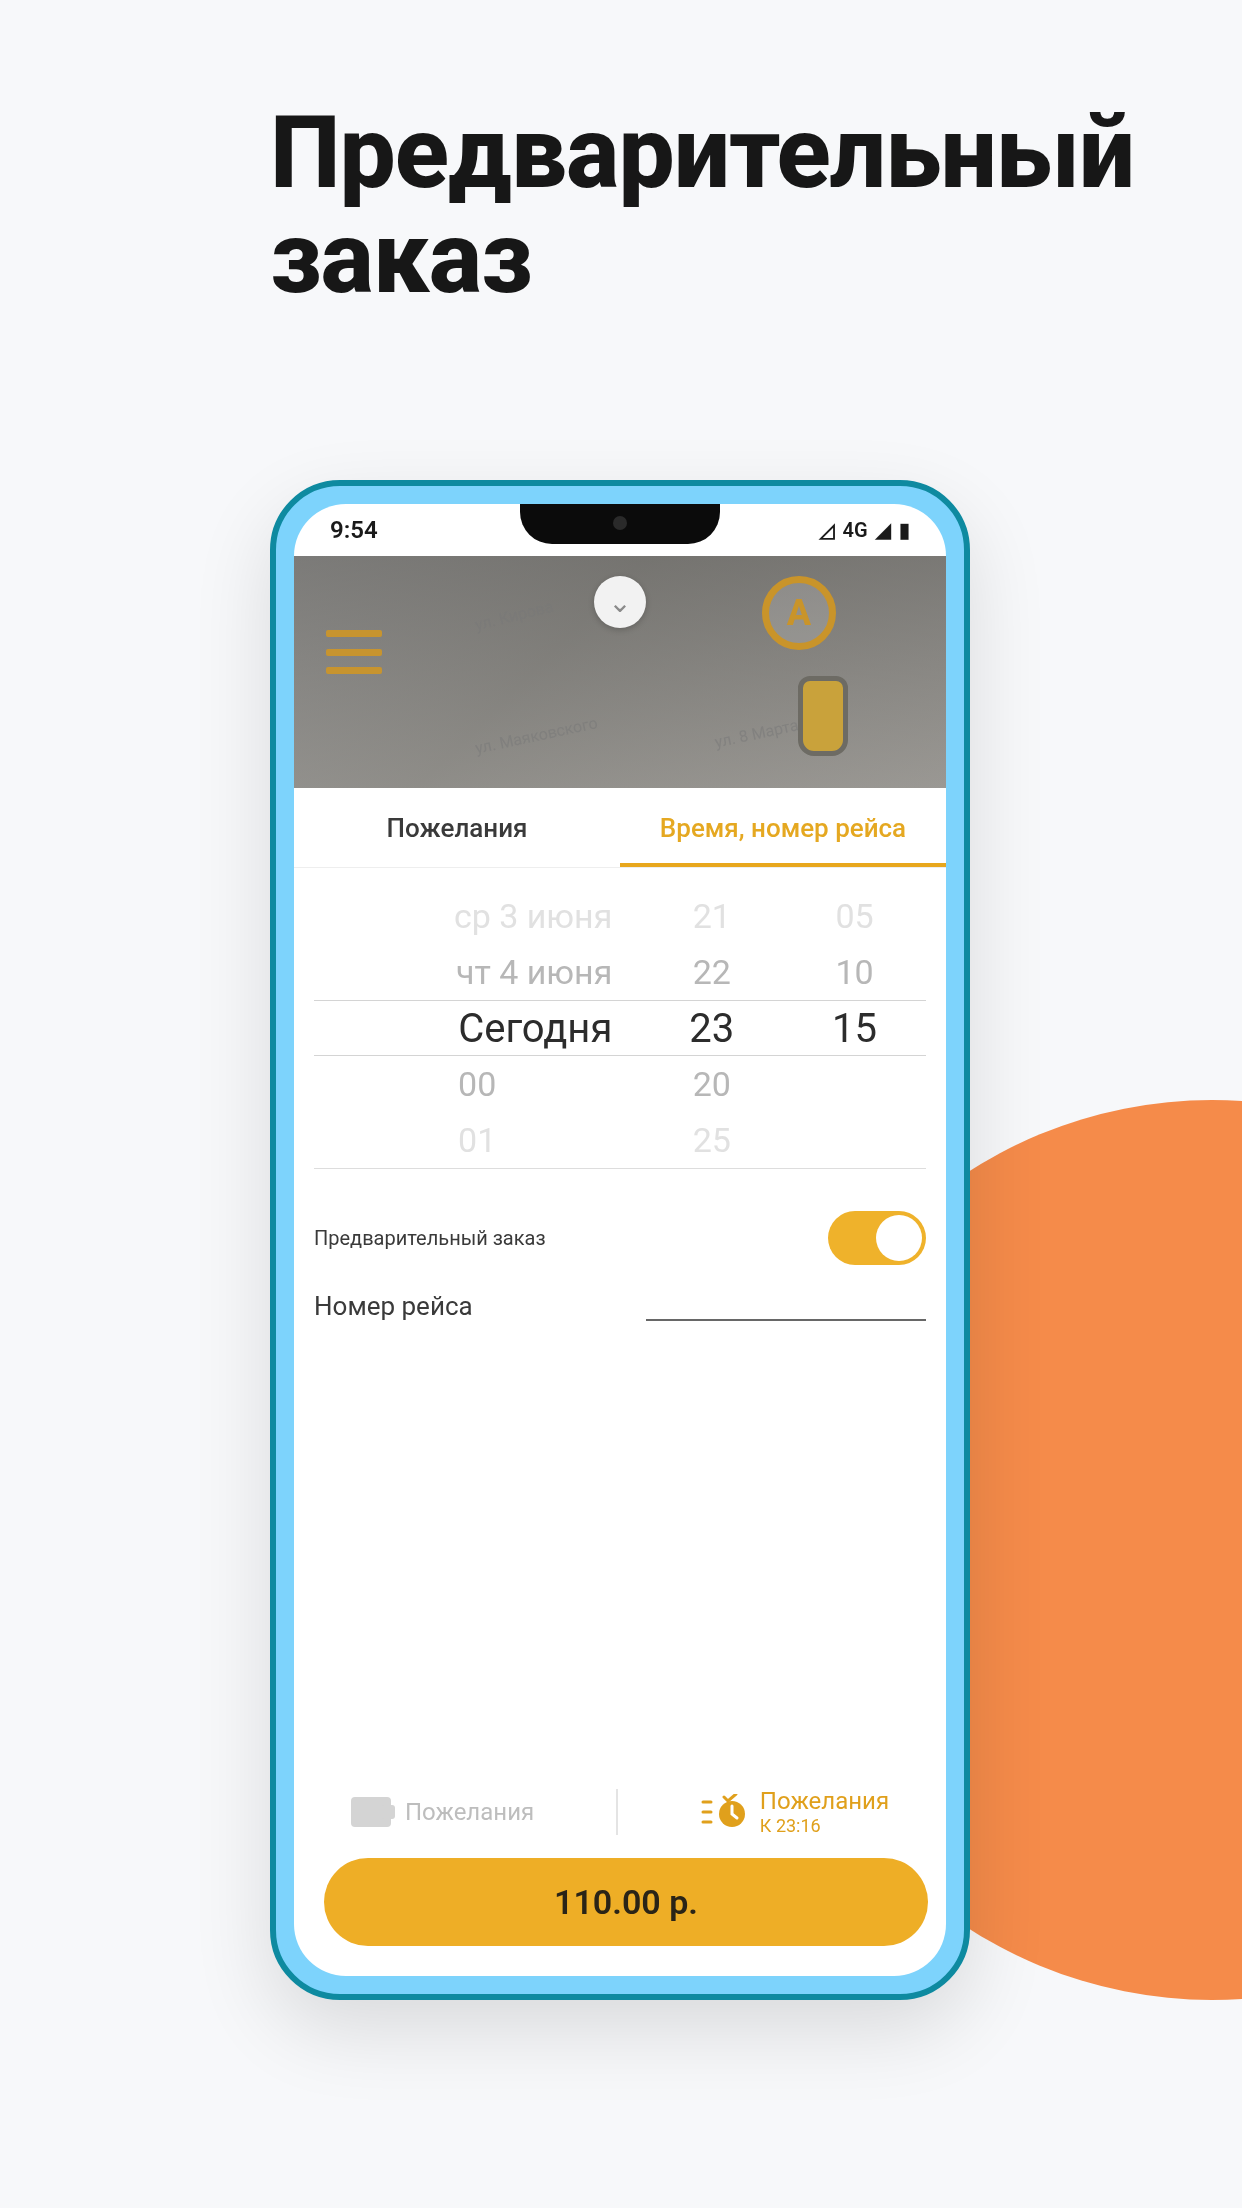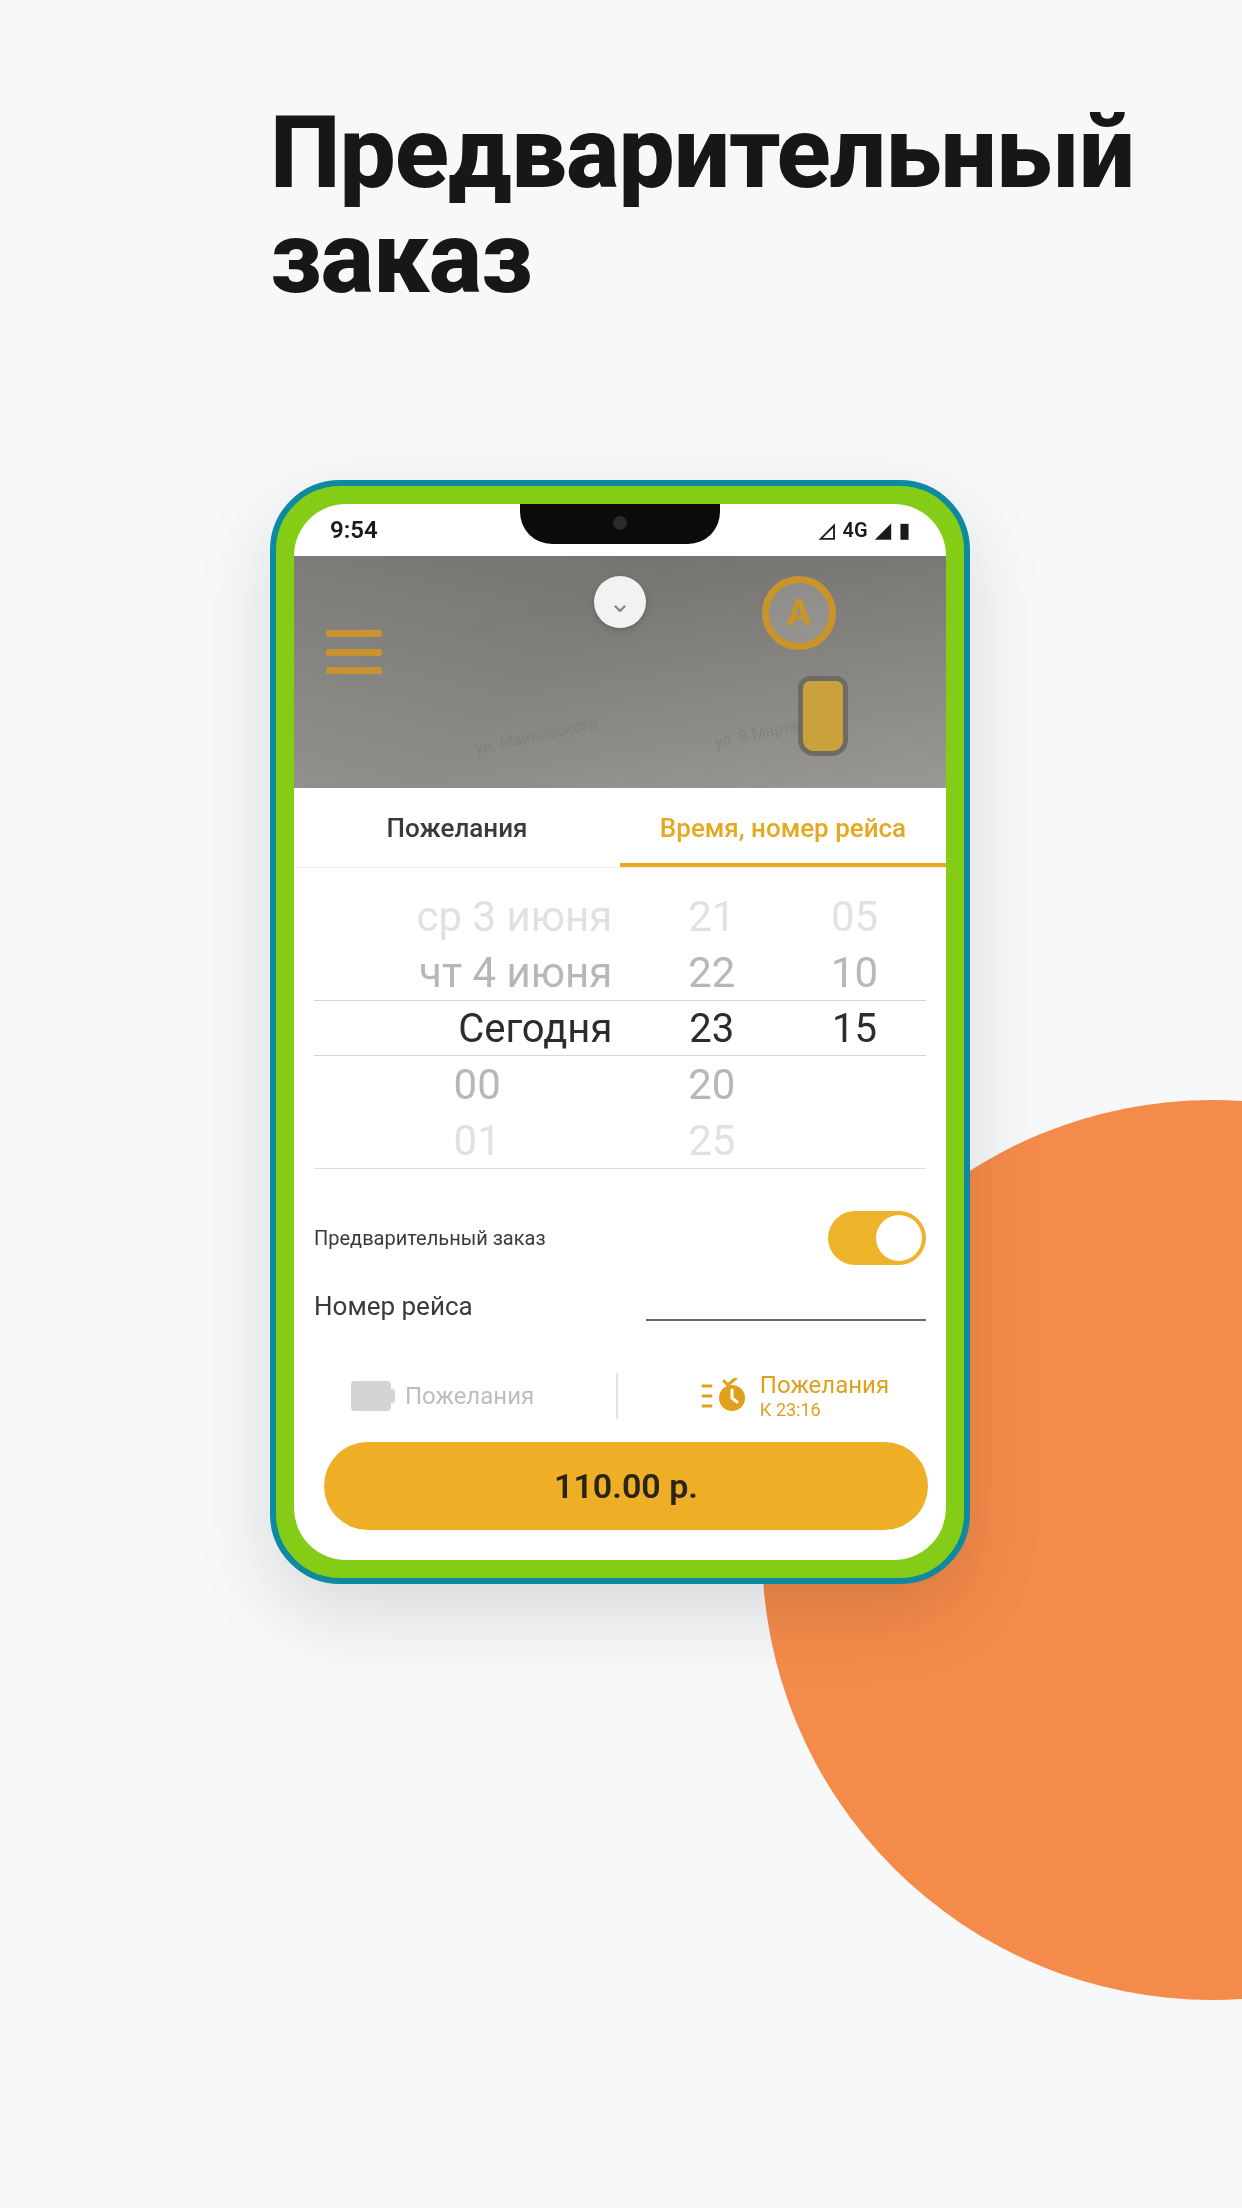--- a/index.html
+++ b/index.html
@@ -34,22 +34,22 @@
   line-height: 1.05;
   letter-spacing: -1px;
 }
 
 
 .phone {
   position: absolute;
   left: 270px;
   top: 480px;
   width: 700px;
-  height: 1104px;
-  background: #84cc16;
+  height: 1520px;
+  background: #7dd3fc;
   border-radius: 70px;
   box-shadow: 0 30px 80px rgba(0,0,0,0.12);
   border: 6px solid #0e8aa0;
   overflow: hidden;
 }
 .phone-screen {
   position: absolute;
   inset: 18px;
   background: #fff;
   border-radius: 52px;
@@ -188,21 +188,21 @@
   padding: 20px 20px 0 20px;
 }
 .picker-rows {
   position: relative;
   border-bottom: 1px solid #ddd;
 }
 .picker-row {
   display: grid;
   grid-template-columns: 1.6fr 0.7fr 0.7fr;
   text-align: center;
-  font-size: 42px;
+  font-size: 34px;
   height: 56px;
   align-items: center;
   color: #b7b7b7;
 }
 .picker-row.faded { color: #e1e1e1; }
 .picker-row.selected {
   color: #2c2c2c;
   font-size: 40px;
   border-top: 1px solid #d4d4d4;
   border-bottom: 1px solid #d4d4d4;

